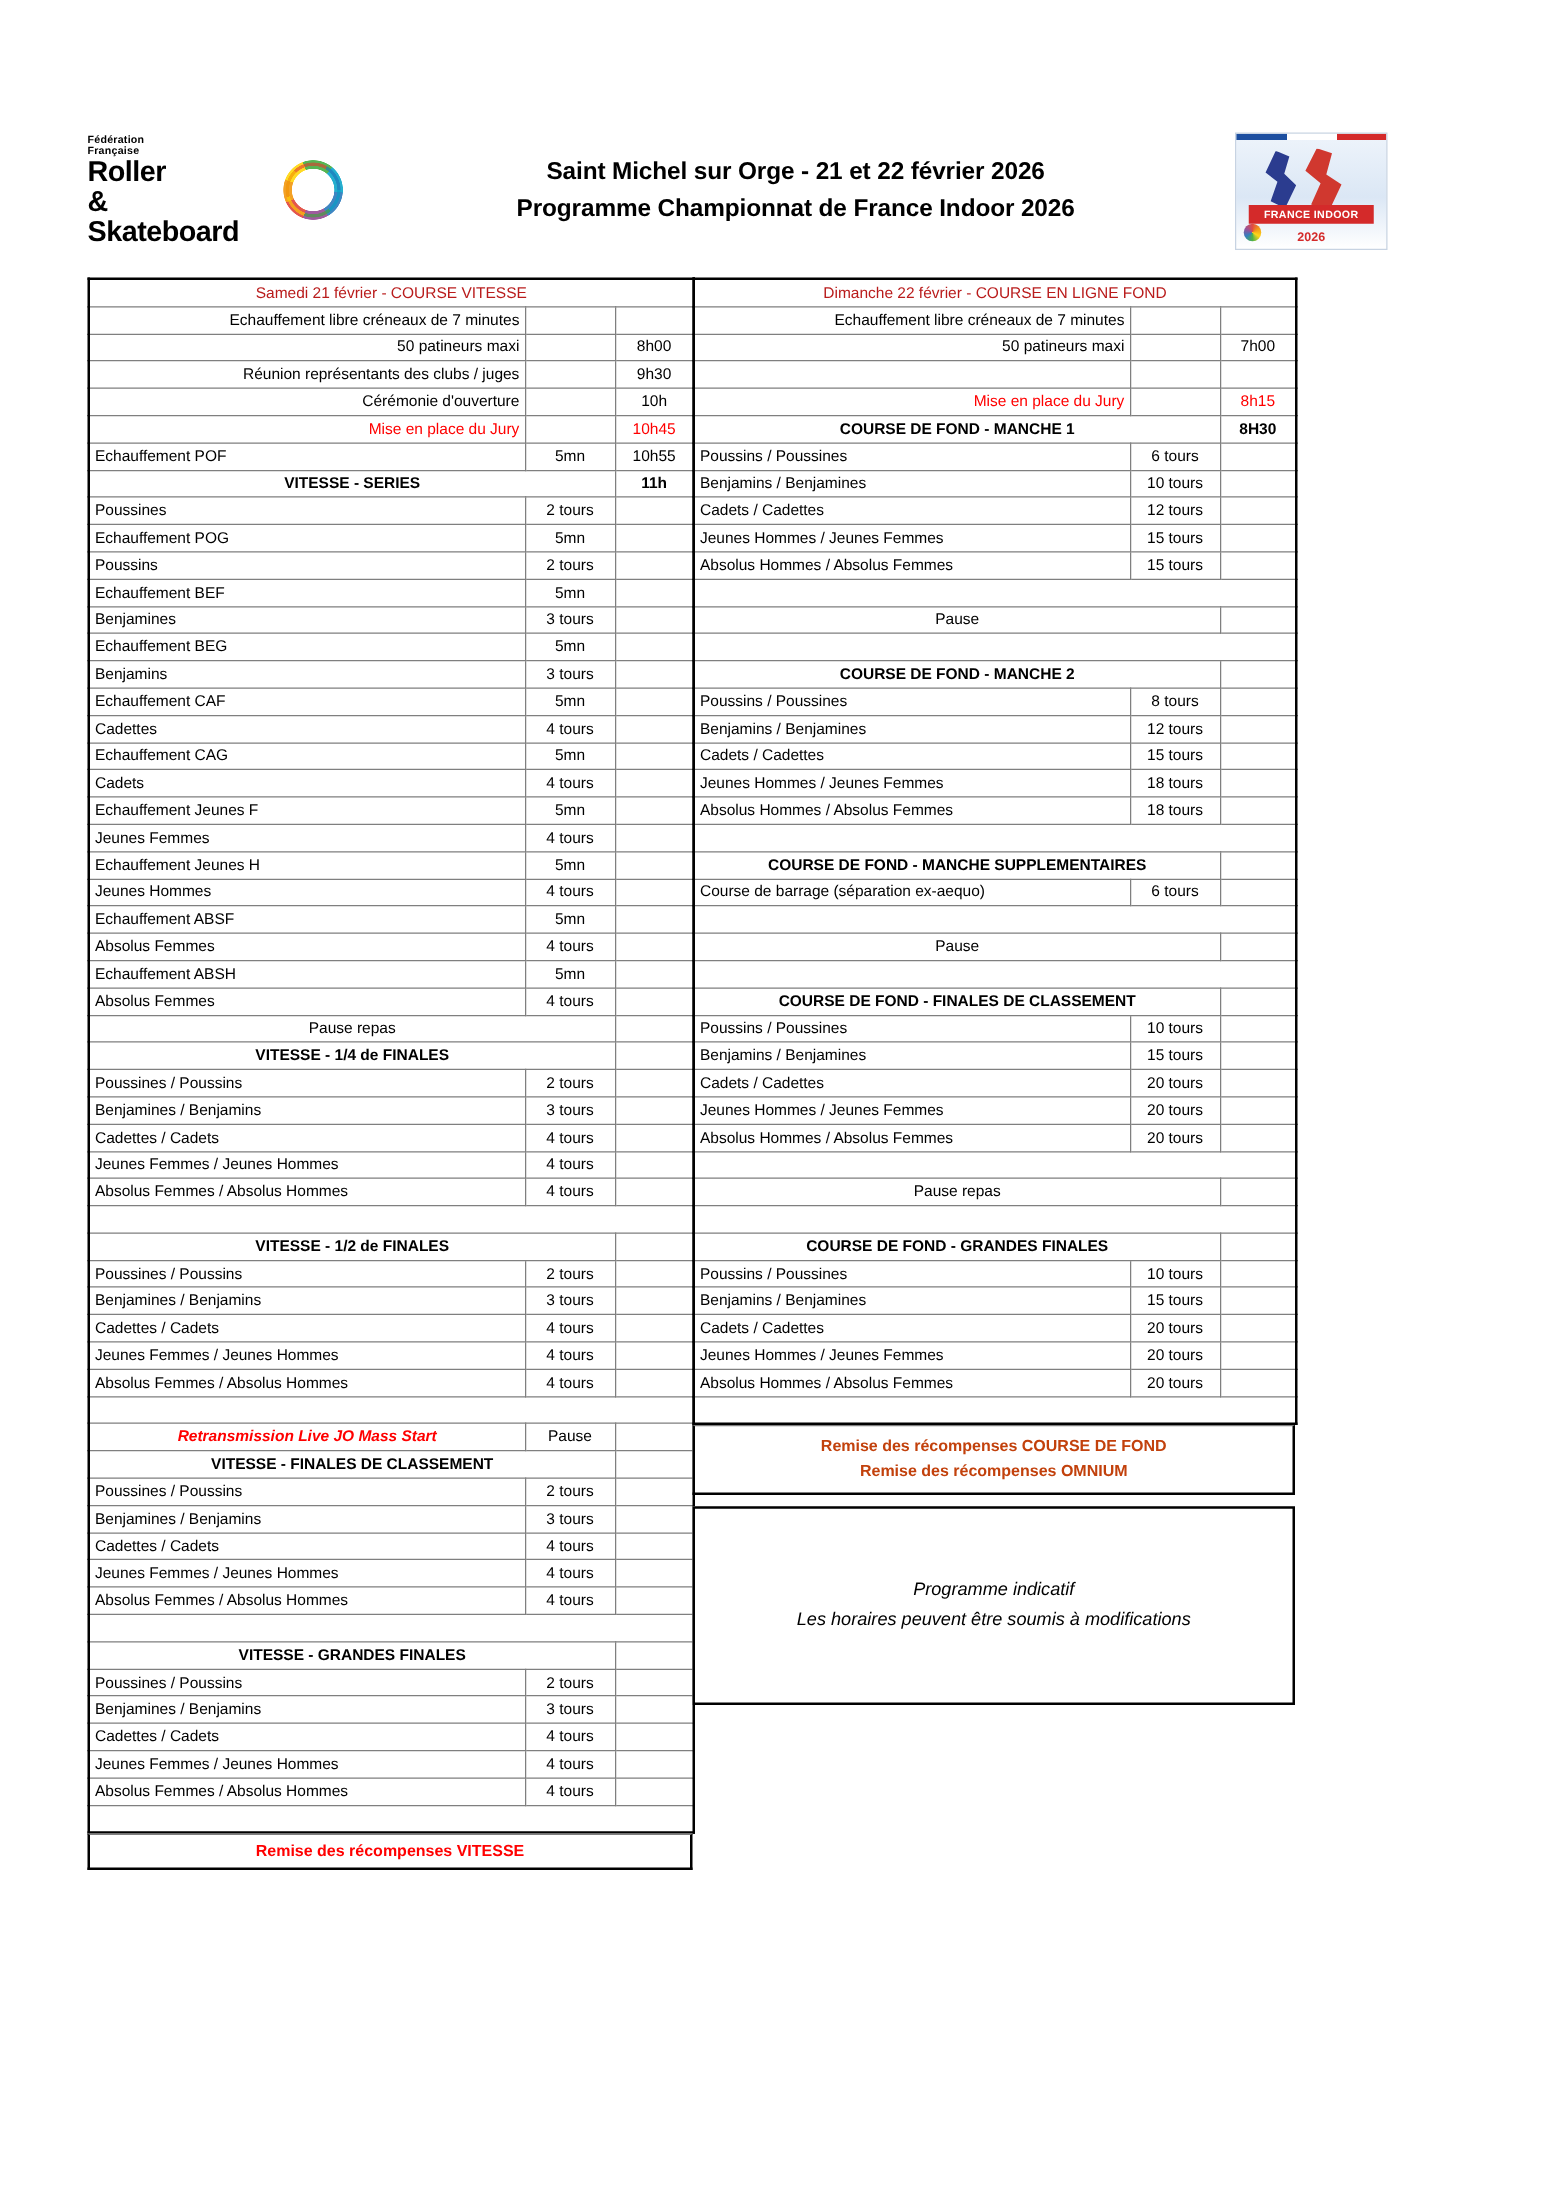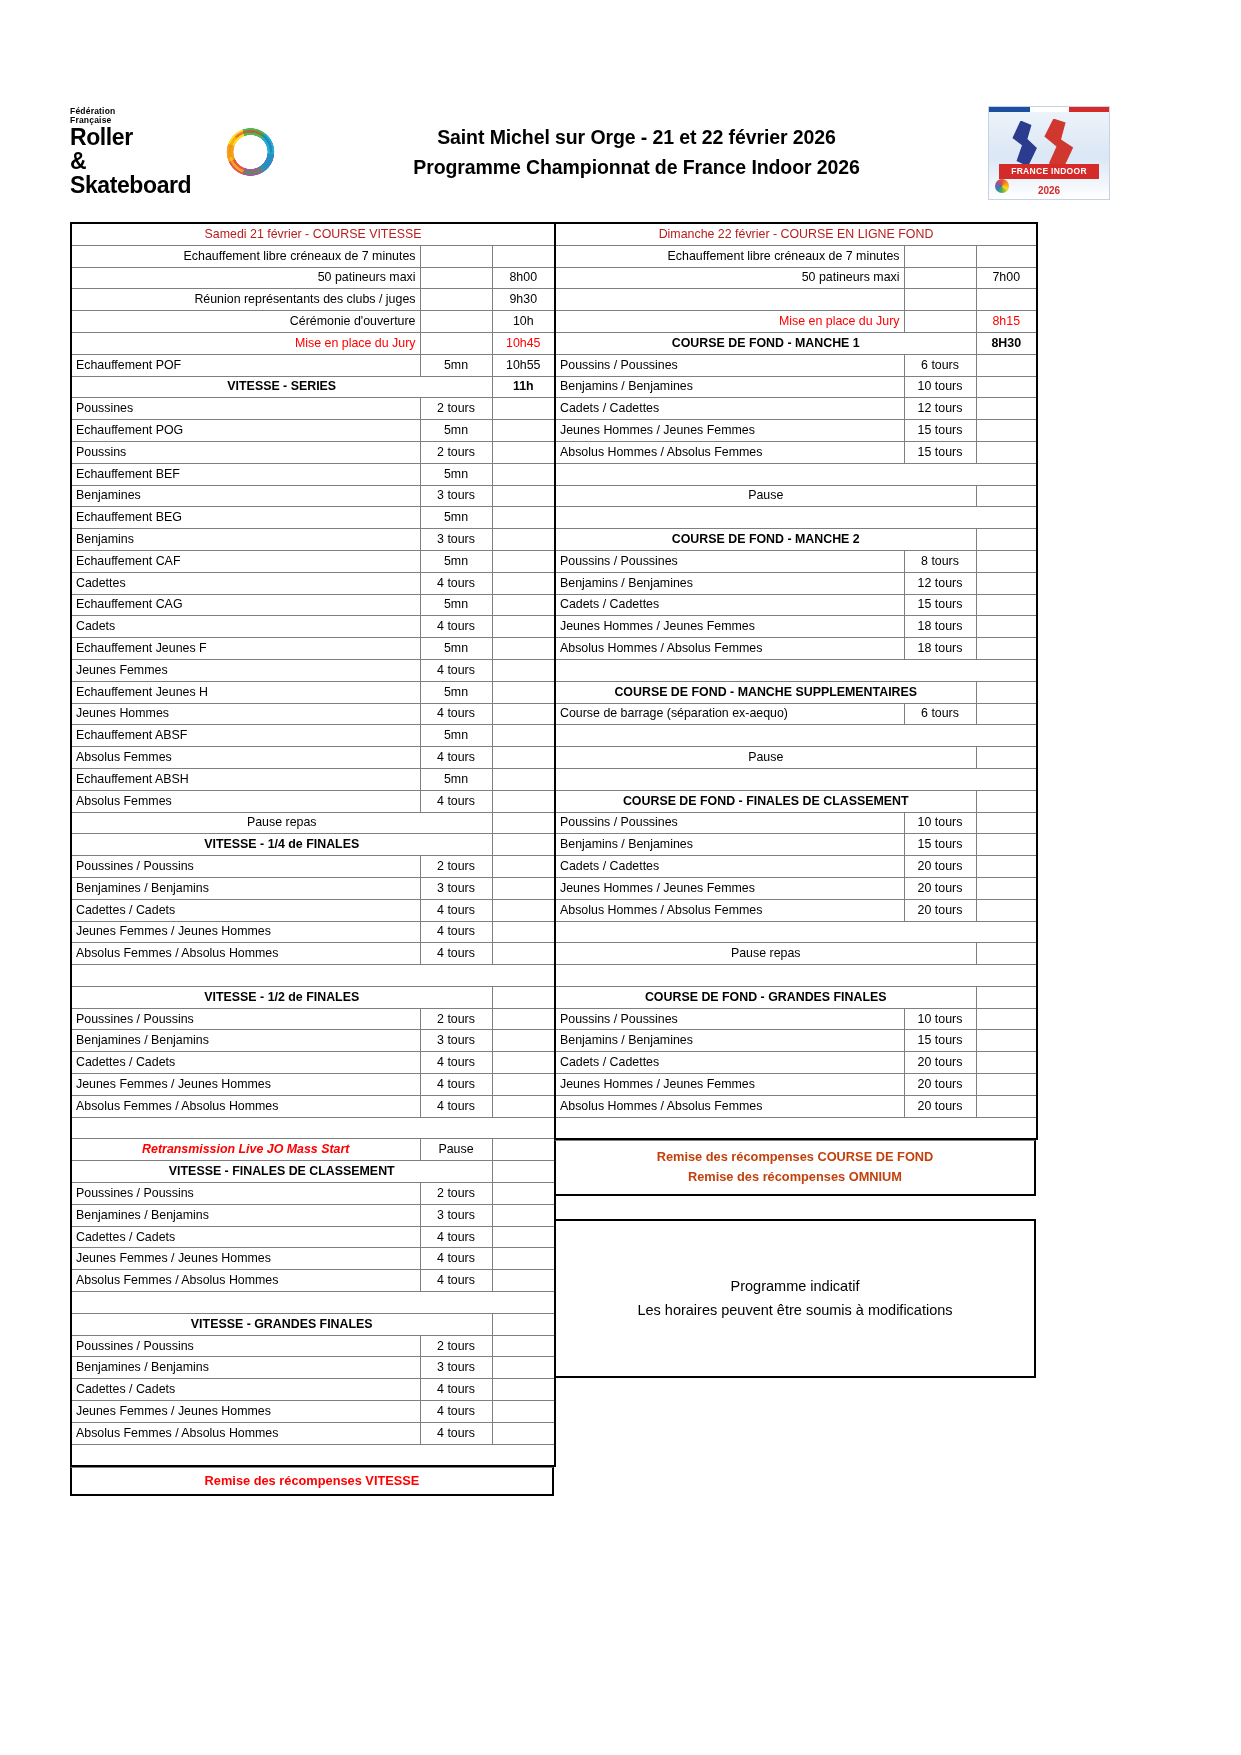--- a/index.html
+++ b/index.html
@@ -112,21 +112,21 @@
   .green{background:#c3d69b;}
   .spacer td{height:16px;border-left:1px solid #000;border-right:1px solid #000;
     border-top:none;border-bottom:none;background:#fff;}
 
   .outer-left{border:2.5px solid #000;}
   .outer-right{border:2.5px solid #000;}
 
   .box-note{
     border:2.5px solid #000;height:155px;display:flex;align-items:center;
     justify-content:center;flex-direction:column;font-size:14.5px;line-height:1.6;
-    margin-top:23px;background:#fff;
+    margin-top:9px;background:#fff;font-style:italic;
   }
   .awards{
     border:2.5px solid #000;border-top:1px solid #7f7f7f;padding:6px 0 7px;
     text-align:center;color:#c2410c;font-weight:bold;font-size:12.8px;line-height:1.55;
     background:#fff;
   }
   .awards-left{
     border:2.5px solid #000;border-top:1px solid #7f7f7f;
     text-align:center;color:#ff0000;font-weight:bold;font-size:12.8px;
     height:26px;line-height:26px;background:#fff;

